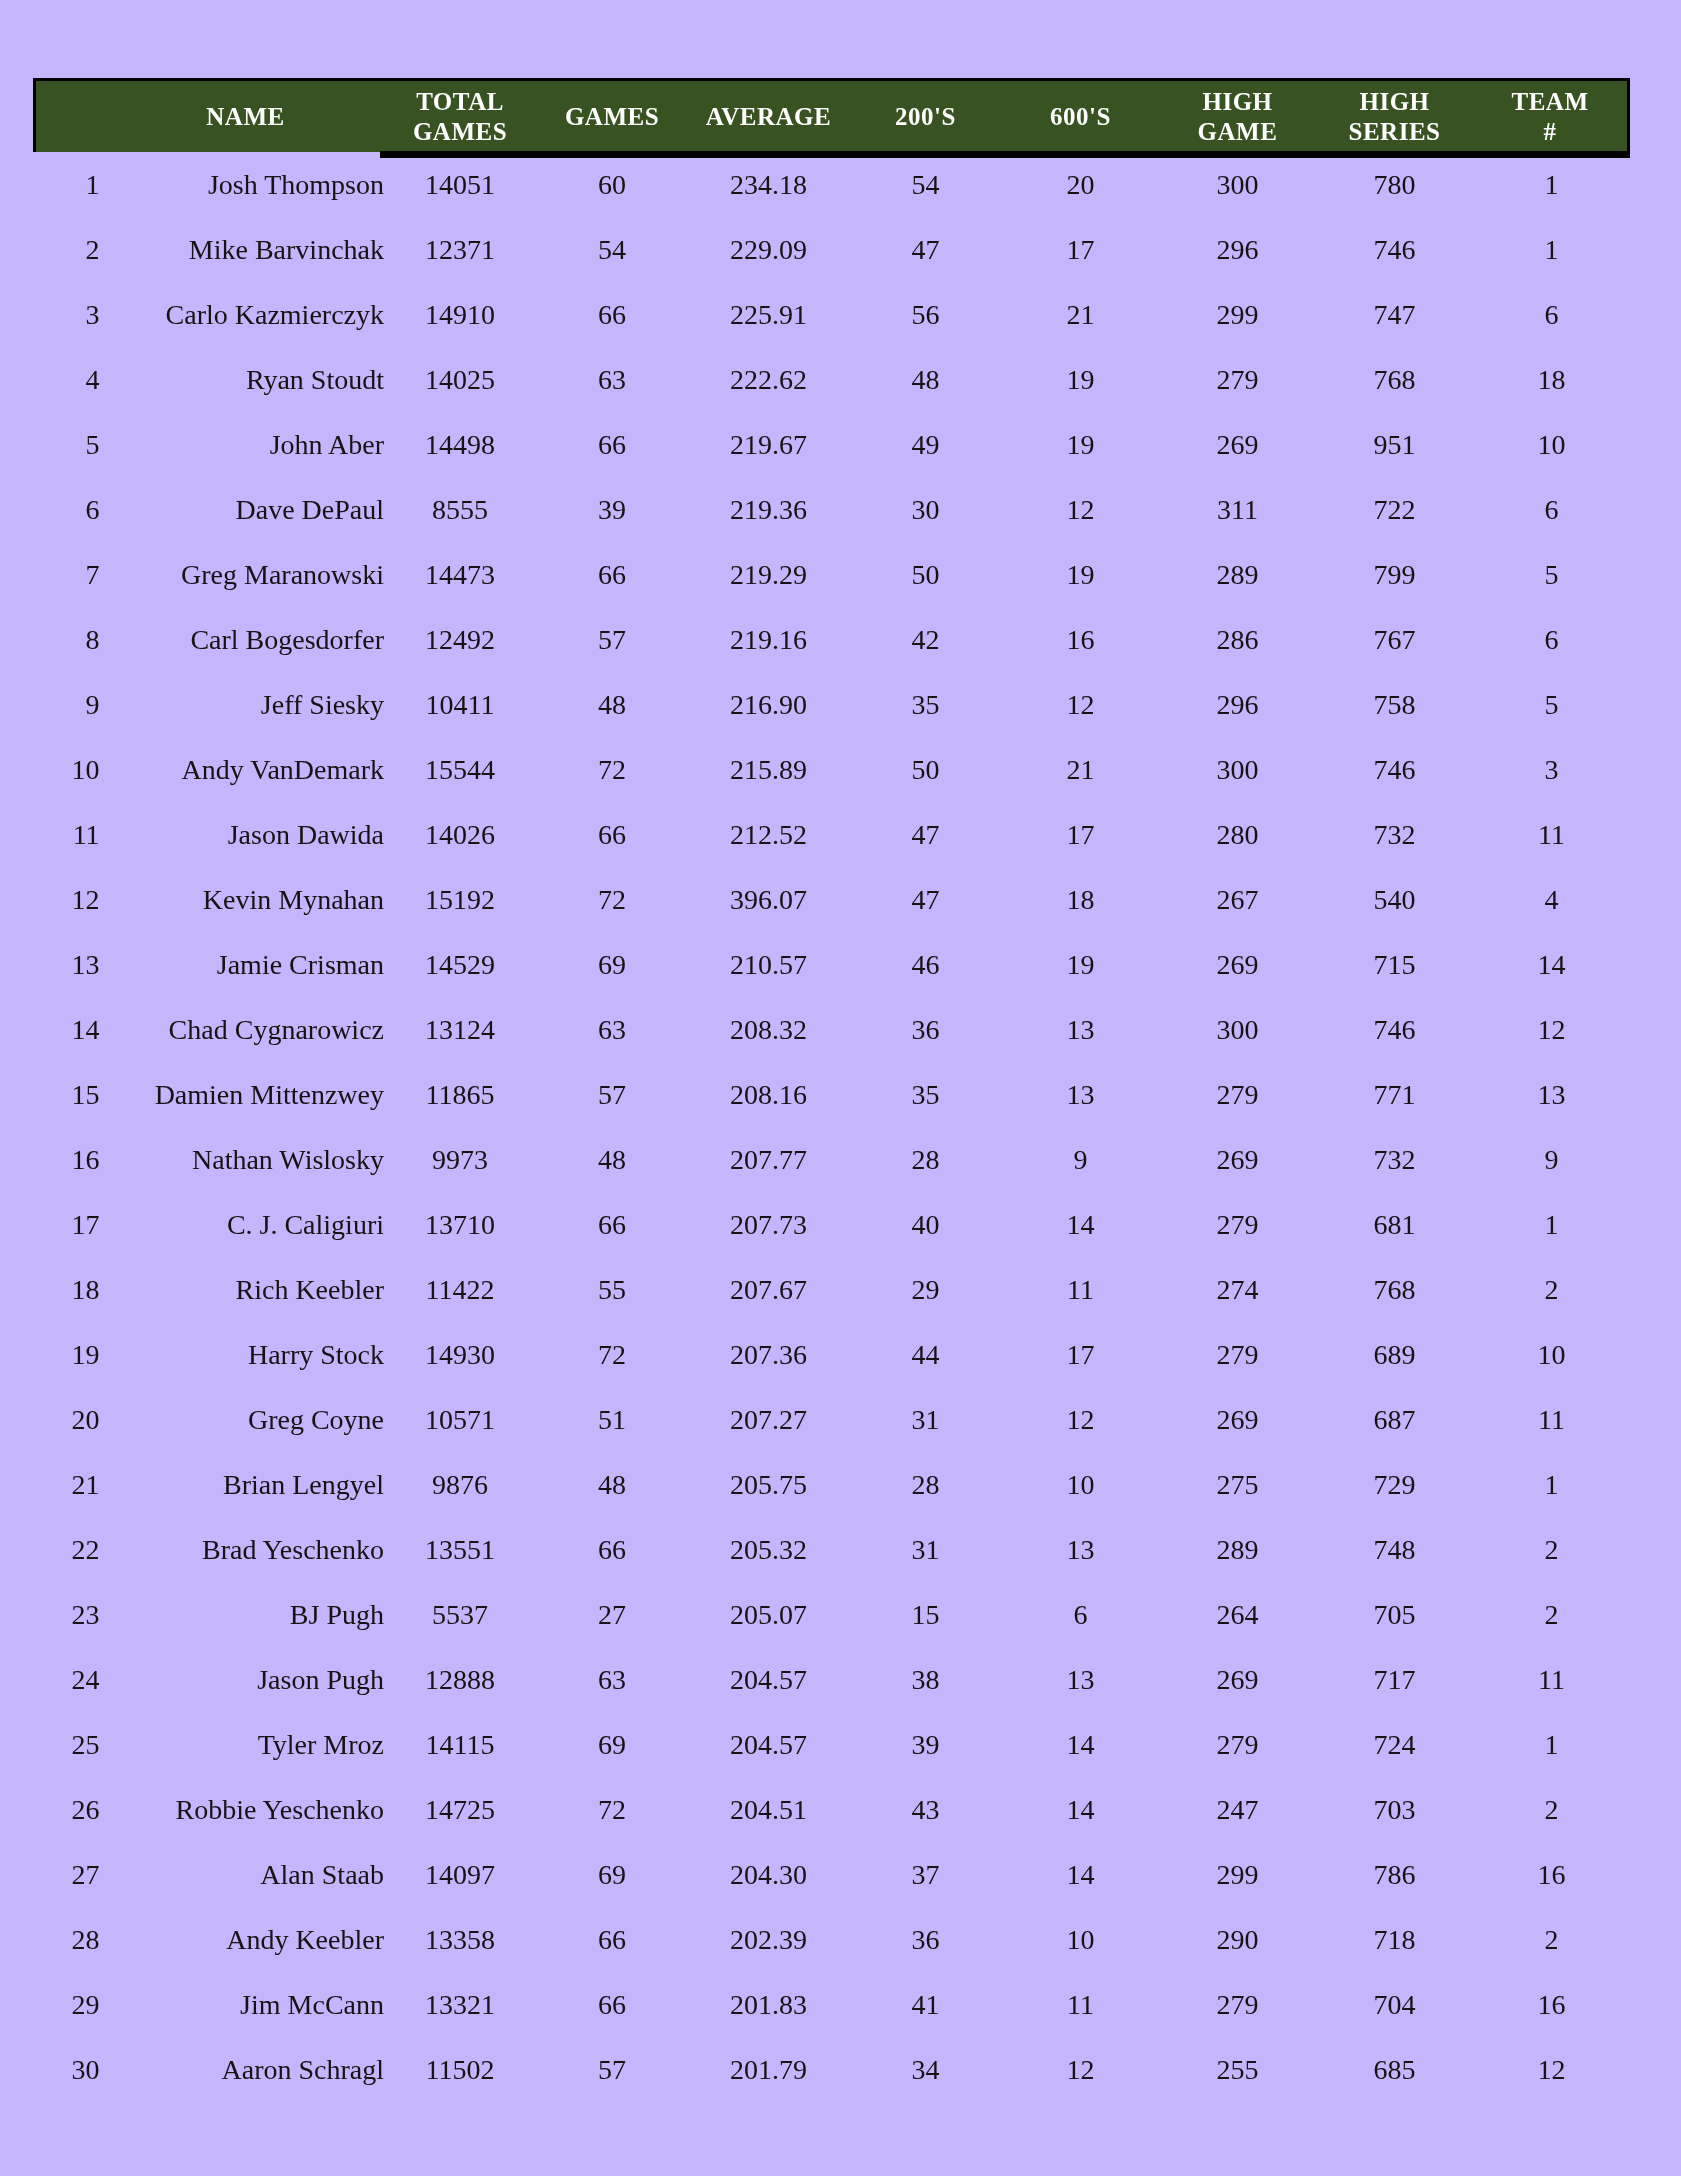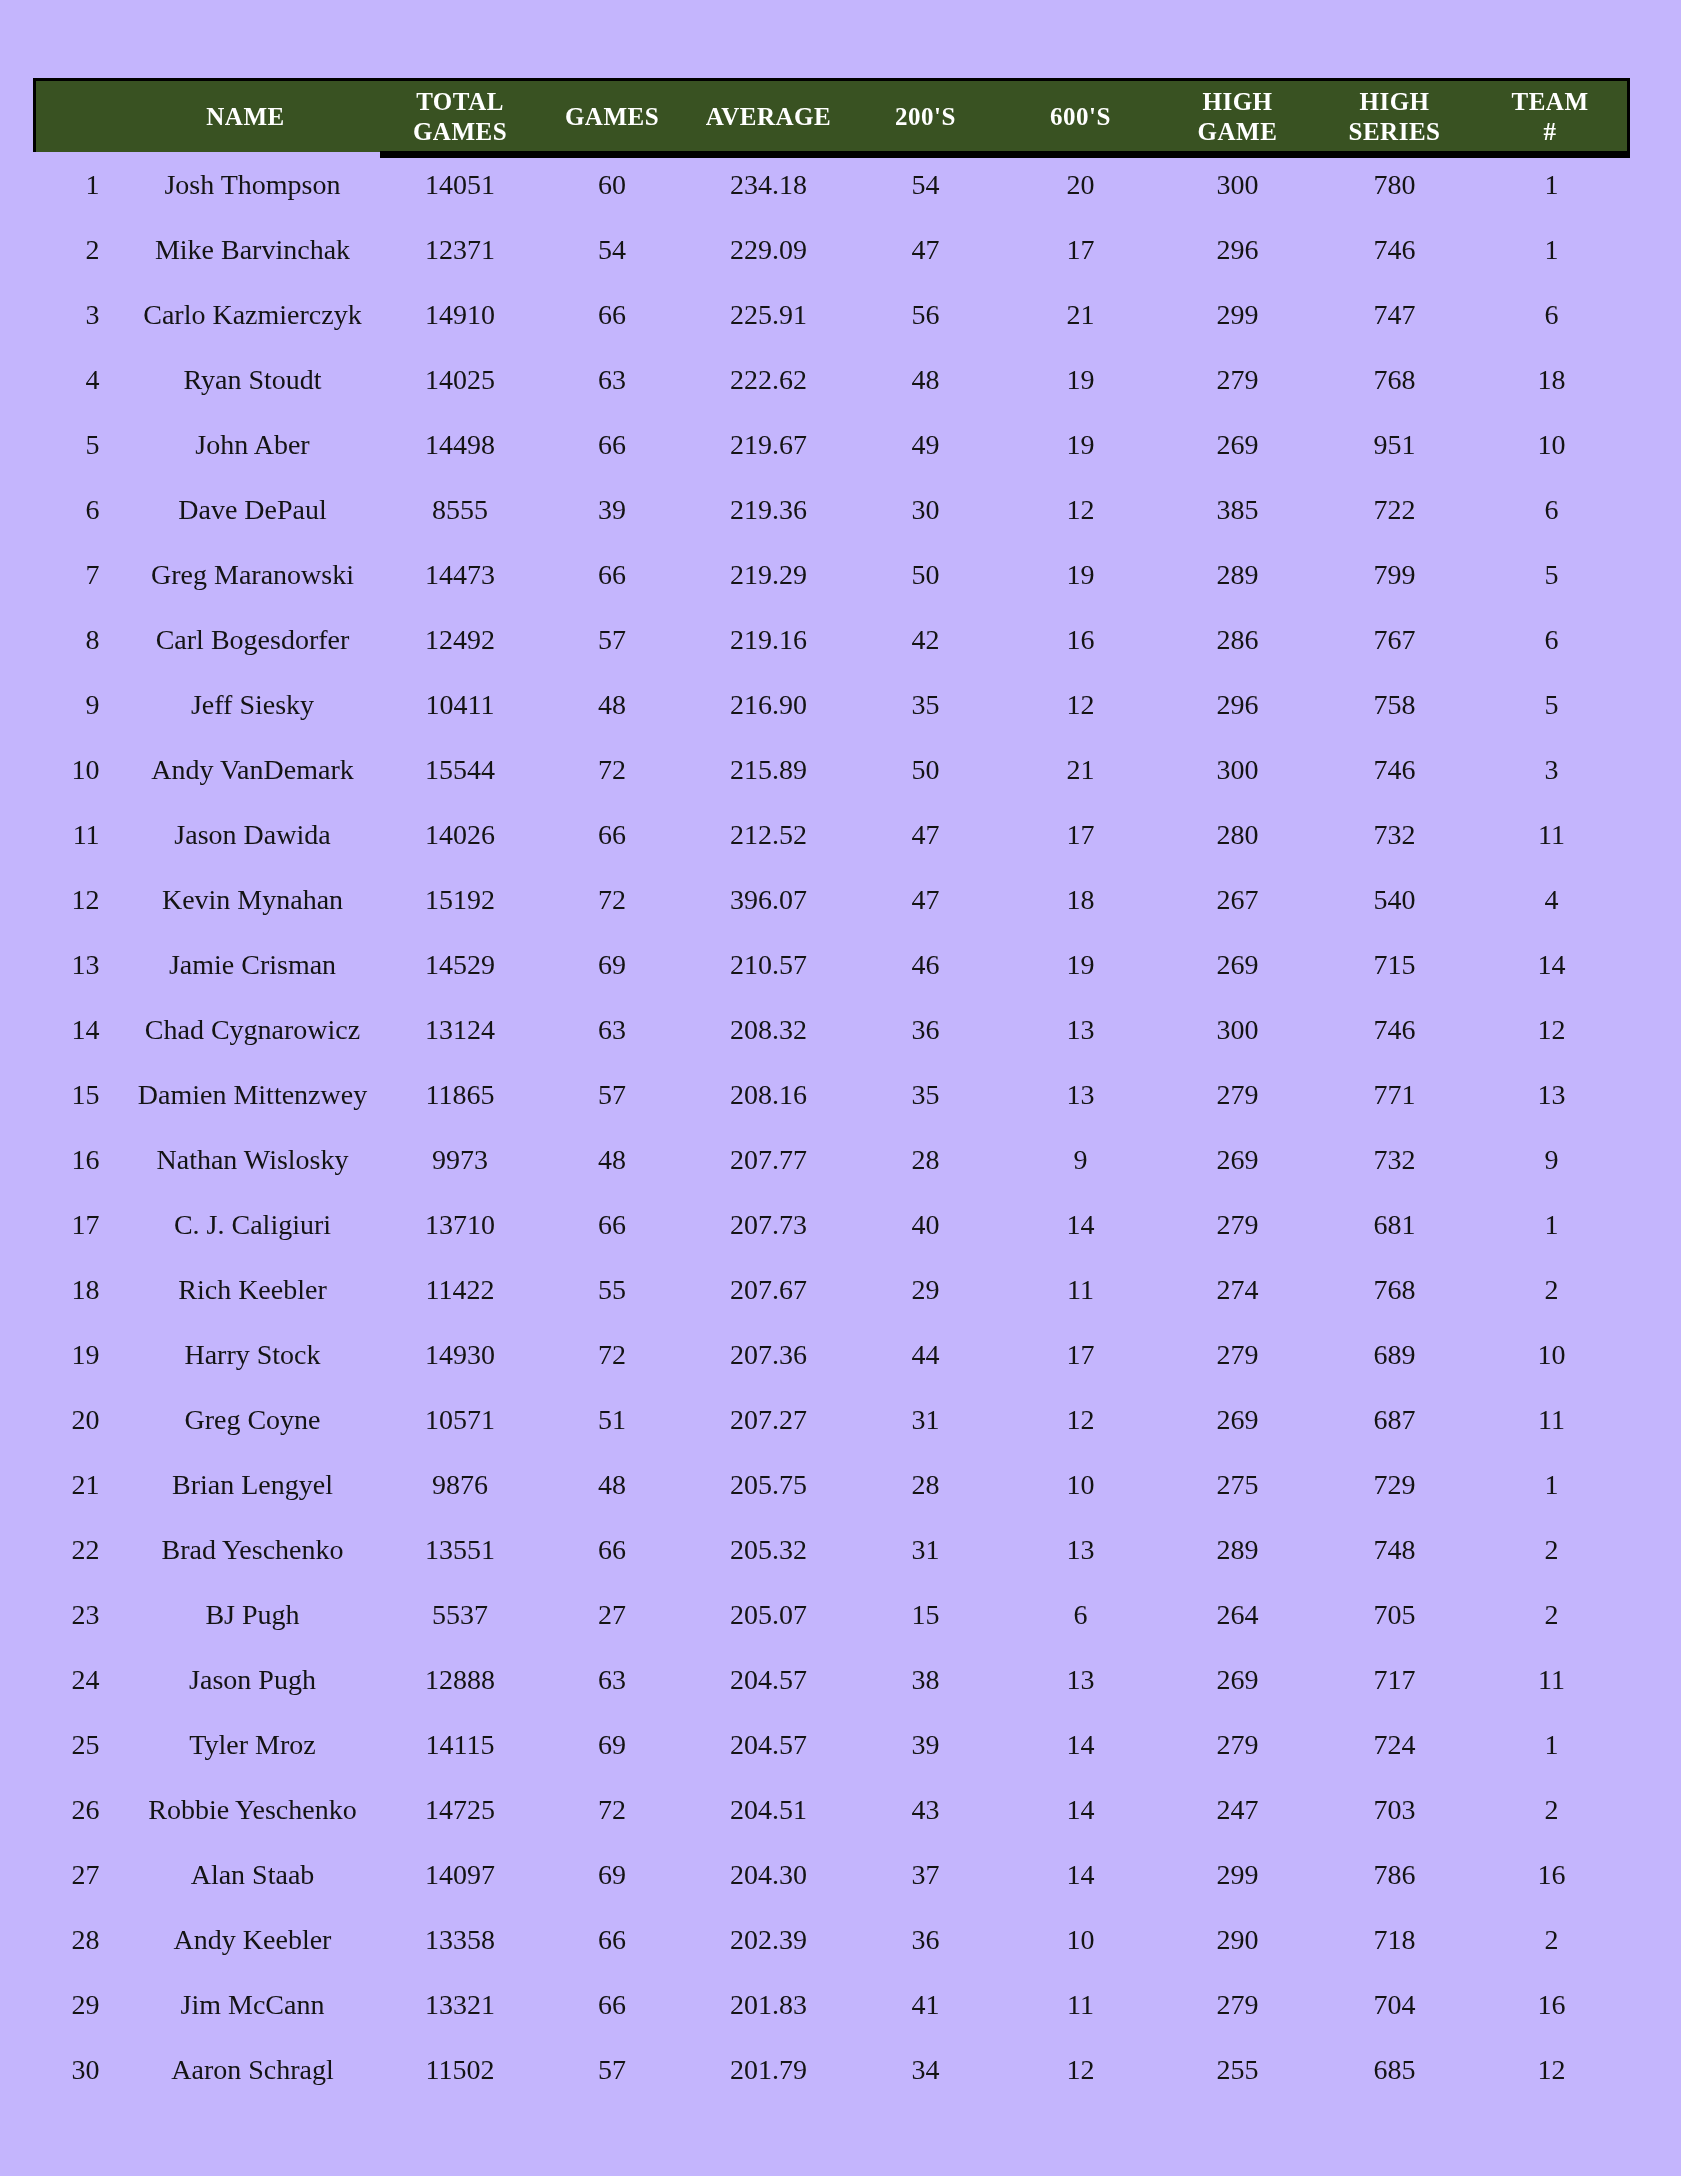--- a/index.html
+++ b/index.html
@@ -47,21 +47,21 @@
   tbody td {
     height: 65px;
     font-size: 28px;
     color: var(--body-fg);
     text-align: center;
     vertical-align: middle;
     padding: 0;
     white-space: nowrap;
     overflow: hidden;
   }
-  tbody td.col-name { text-align: center; padding-left: 14px; margin-top: 24px; }
+  tbody td.col-name { text-align: right; padding-left: 14px; margin-top: 24px; }
   tbody td.col-rank { text-align: right; padding-right: 7.4px; }
   .header-underline {
     position: absolute;
     left: 380px;
     top: 151px;
     width: 1250px;
     height: 6.5px;
     background: var(--border-color);
   }
 </style>
@@ -162,21 +162,21 @@
           <td class="col-team">10</td>
         </tr>
         <tr>
           <td class="col-rank">6</td>
           <td class="col-name">Dave DePaul</td>
           <td class="col-total_pins">8555</td>
           <td class="col-games">39</td>
           <td class="col-average">219.36</td>
           <td class="col-s200">30</td>
           <td class="col-s600">12</td>
-          <td class="col-high_game">385</td>
+          <td class="col-high_game">311</td>
           <td class="col-high_series">722</td>
           <td class="col-team">6</td>
         </tr>
         <tr>
           <td class="col-rank">7</td>
           <td class="col-name">Greg Maranowski</td>
           <td class="col-total_pins">14473</td>
           <td class="col-games">66</td>
           <td class="col-average">219.29</td>
           <td class="col-s200">50</td>

